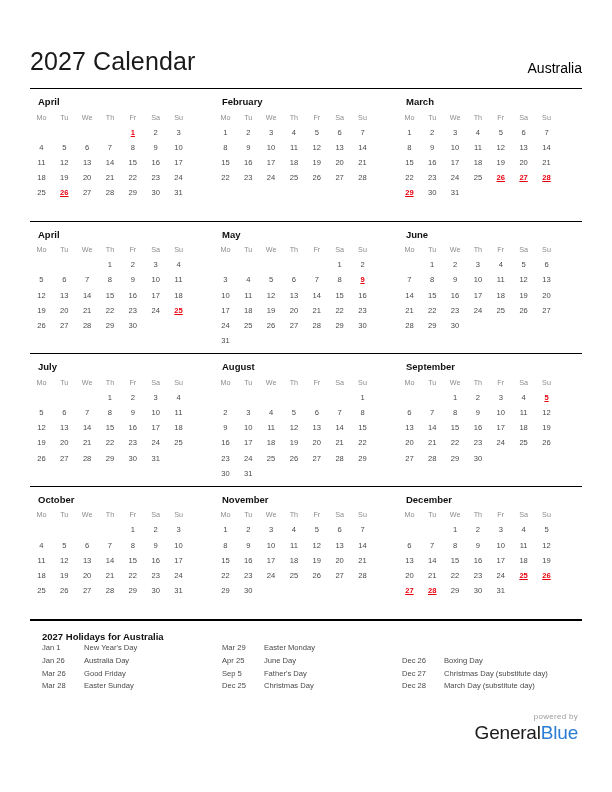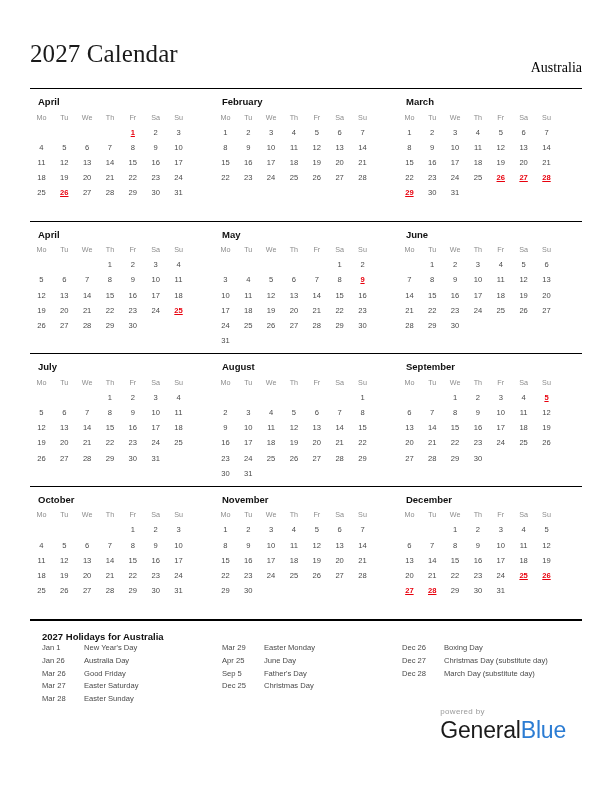--- a/index.html
+++ b/index.html
@@ -19,25 +19,24 @@
     position: relative;
     width: 612px;
     height: 792px;
     box-sizing: border-box;
     padding: 0 30px;
   }
 
   
   .header {
     display: flex;
-    align-items: center;
+    align-items: flex-end;
     justify-content: space-between;
     padding-top: 32px;
     padding-bottom: 12px;
-    font-family: Liberation Serif, serif;
   }
   .cal-title {
     font-size: 25px;
     font-weight: normal;
     color: #1a1a1a;
     letter-spacing: 0.1px;
   }
   .cal-country {
     font-size: 14px;
     color: #000000;
@@ -105,20 +104,21 @@
   }
   .holidays-title {
     font-size: 9.5px;
     font-weight: bold;
     color: #111111;
     padding-left: 12px;
   }
   .holiday-cols {
     display: flex;
     padding-left: 12px;
+    align-items: flex-end;
   }
   .holiday-col {
     width: 33.333%;
   }
   .holiday-item {
     display: flex;
     font-size: 7.6px;
     color: #4a4a4a;
     line-height: 1;
     padding: 2.6px 0;
@@ -127,32 +127,32 @@
     width: 42px;
     flex: 0 0 42px;
   }
   .holiday-name {
     flex: 1 1 auto;
   }
 
   
   .footer {
     position: absolute;
-    right: 46px;
+    right: 34px;
     bottom: 48px;
-    text-align: left;
+    text-align: right;
   }
   .powered {
     font-size: 8px;
     color: #9a9a9a;
     letter-spacing: 0.3px;
     margin-bottom: 1px;
   }
   .brand {
-    font-size: 23px;
+    font-size: 19px;
     letter-spacing: -0.2px;
   }
   .brand .b1 { color: #1a1a1a; }
   .brand .b2 { color: #2b7cd3; }
 </style>
 </head>
 <body>
 
 <div class="page">
 
@@ -1054,24 +1054,20 @@
           </div>
           <div class="holiday-item">
             <span class="holiday-date">Jan 26</span>
             <span class="holiday-name">Australia Day</span>
           </div>
           <div class="holiday-item">
             <span class="holiday-date">Mar 26</span>
             <span class="holiday-name">Good Friday</span>
           </div>
           <div class="holiday-item">
-            <span class="holiday-date">Mar 27</span>
-            <span class="holiday-name">Easter Saturday</span>
-          </div>
-          <div class="holiday-item">
             <span class="holiday-date">Mar 28</span>
             <span class="holiday-name">Easter Sunday</span>
           </div>
         </div>
         <div class="holiday-col">
           <div class="holiday-item">
             <span class="holiday-date">Mar 29</span>
             <span class="holiday-name">Easter Monday</span>
           </div>
           <div class="holiday-item">

